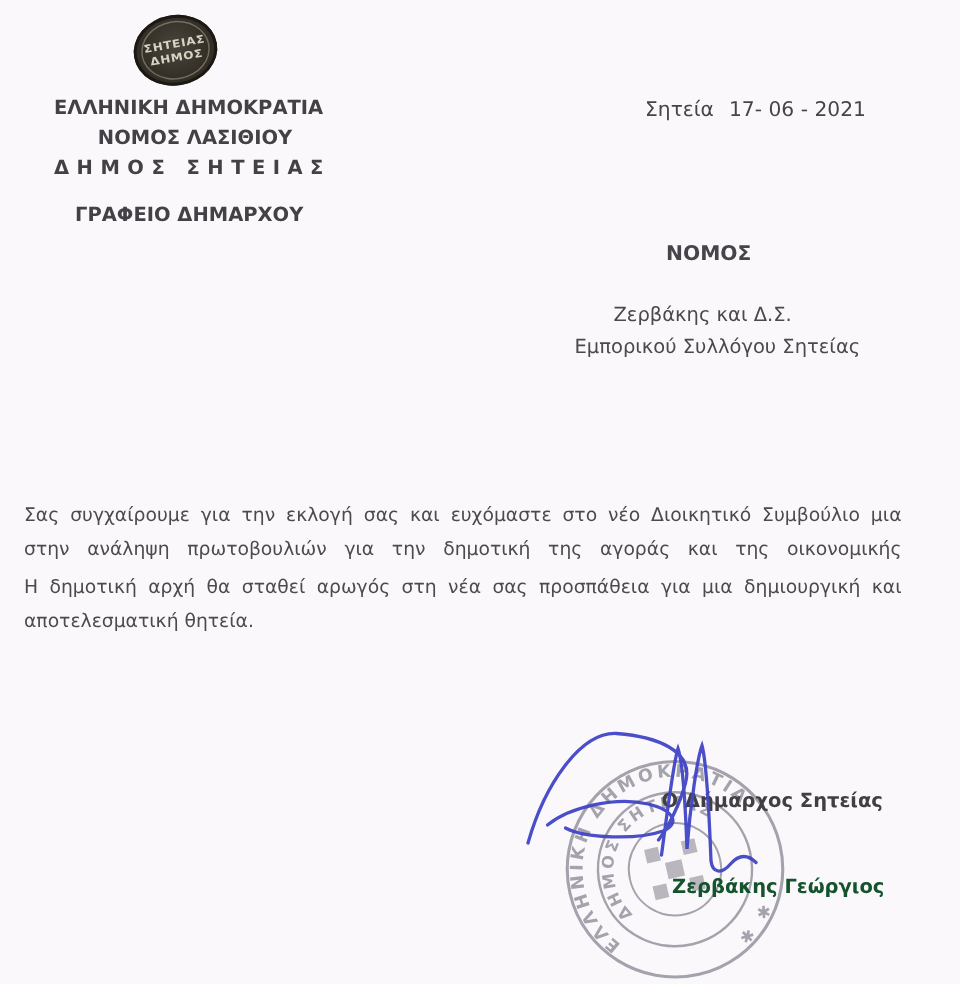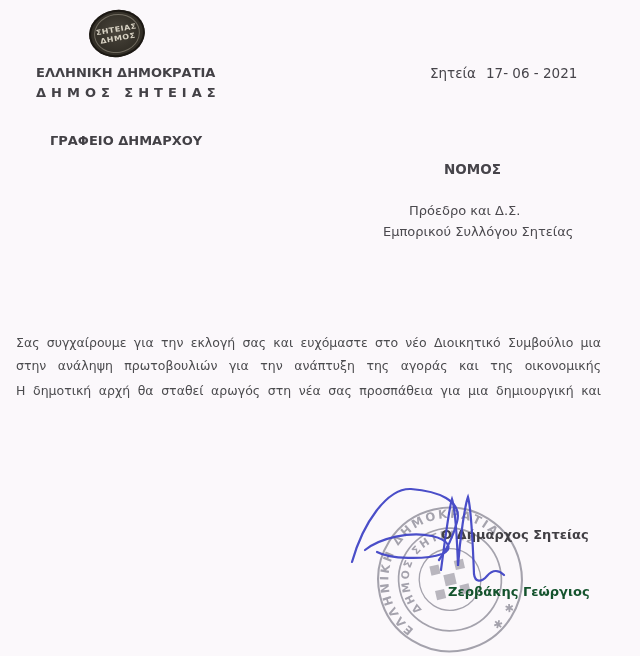--- a/index.html
+++ b/index.html
@@ -49,21 +49,21 @@
     position: absolute;
     left: 36px; top: 63px;
     width: 200px;
     font-weight: 700;
     color: #434146;
     font-size: 13px;
   }
   .lh-line1 { line-height: 20px; }
   .lh-line2 { line-height: 20px; text-align: center; width: 188px; }
   .lh-line3 { line-height: 20px; letter-spacing: 5px; white-space: nowrap; }
-  .lh-office { margin-top: 29px; padding-left: 14px; line-height: 18px; }
+  .lh-office { margin-top: 12px; padding-left: 14px; line-height: 18px; }
 
   
   .dateline {
     position: absolute;
     left: 430px; top: 65px;
     font-size: 13.5px;
     font-weight: 400;
     color: #46444a;
     white-space: nowrap;
   }
@@ -141,41 +141,43 @@
 
 <div class="page">
 
   <div class="emblem">
     <span>ΣΗΤΕΙΑΣ</span>
     <span>ΔΗΜΟΣ</span>
   </div>
 
   <div class="letterhead">
     <div class="lh-line1">ΕΛΛΗΝΙΚΗ ΔΗΜΟΚΡΑΤΙΑ</div>
+    <div class="lh-line2">ΝΟΜΟΣ ΛΑΣΙΘΙΟΥ</div>
     <div class="lh-line3">ΔΗΜΟΣ ΣΗΤΕΙΑΣ</div>
     <div class="lh-office">ΓΡΑΦΕΙΟ ΔΗΜΑΡΧΟΥ</div>
   </div>
 
   <div class="dateline">
     <span>Σητεία</span><span class="date">17- 06 - 2021</span>
   </div>
 
   <div class="recipient-label">ΝΟΜΟΣ</div>
   <div class="recipient">
-    <div class="r1">Πρόεδρο και Δ.Σ.</div>
+    <div class="r1">Ζερβάκης και Δ.Σ.</div>
     <div class="r2">Εμπορικού Συλλόγου Σητείας</div>
   </div>
 
   <div class="body-text">
     <div class="para1">
       <div class="line">Σας συγχαίρουμε για την εκλογή σας και ευχόμαστε στο νέο Διοικητικό Συμβούλιο μια</div>
-      <div class="line">στην ανάληψη  πρωτοβουλιών για την ανάπτυξη της αγοράς και της οικονομικής</div>
+      <div class="line">στην ανάληψη  πρωτοβουλιών για την δημοτική της αγοράς και της οικονομικής</div>
     </div>
     <div class="para2">
       <div class="line">Η δημοτική αρχή θα σταθεί αρωγός στη νέα σας προσπάθεια για μια δημιουργική και</div>
+      <div class="line last">αποτελεσματική θητεία.</div>
     </div>
   </div>
 
   <div class="sig-title">Ο Δήμαρχος Σητείας</div>
   <div class="sig-name">Ζερβάκης Γεώργιος</div>
 
   <svg class="stamp-svg" width="164" height="153" viewBox="0 0 164 164">
     <defs>
       <path id="outerRing" d="M 82,82 m -66,0 a 66,66 0 1,1 132,0 a 66,66 0 1,1 -132,0"></path>
       <path id="innerRing" d="M 82,82 m -44,0 a 44,44 0 1,1 88,0 a 44,44 0 1,1 -88,0"></path>

